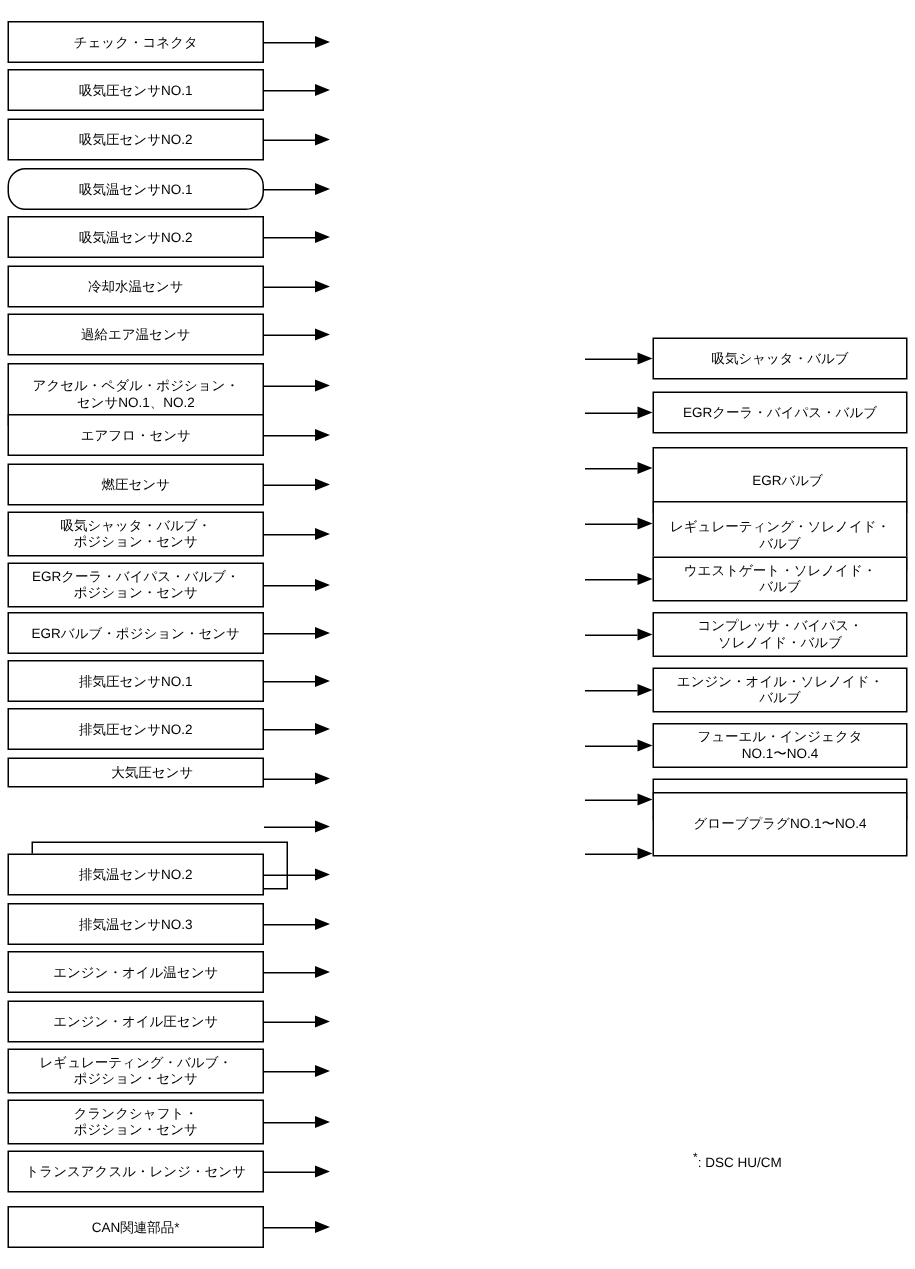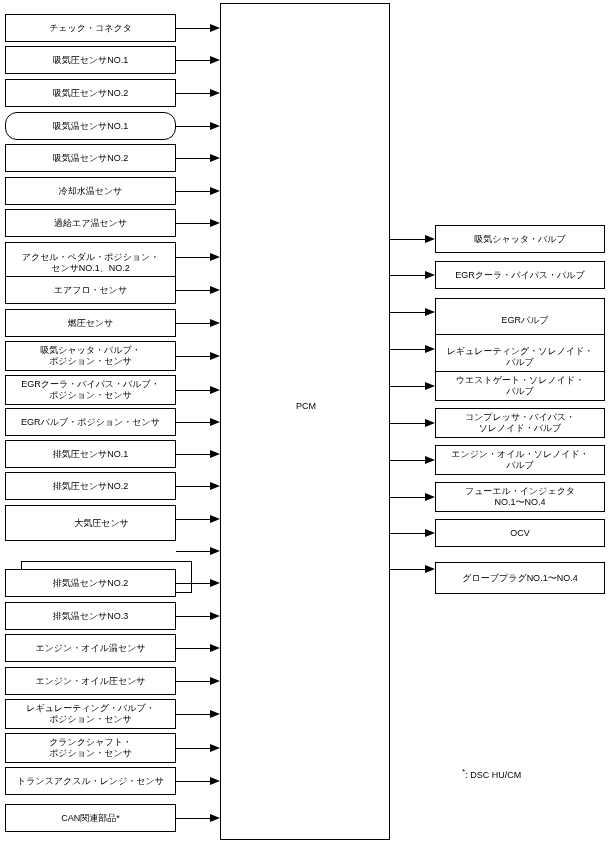--- a/index.html
+++ b/index.html
@@ -102,23 +102,20 @@
   #footnote .star {
     font-size: 8px;
     vertical-align: super;
   }
 </style>
 </head>
 <body>
 
 <div id="diagram">
 
-  <div id="pcm-box">
-    <div id="pcm-label">PCM</div>
-  </div>
 
   <div id="inputs-layer">
       <div class="node left" style="top: 14px; height: 28px;">チェック・コネクタ</div>
       <div class="arrow in" style="top: 23.5px;">
         <div class="shaft"></div>
         <div class="head"></div>
       </div>
       <div class="node left" style="top: 46px; height: 28px;">吸気圧センサNO.1</div>
       <div class="arrow in" style="top: 55.5px;">
         <div class="shaft"></div>
@@ -185,21 +182,21 @@
       <div class="node left" style="top: 440px; height: 28px;">排気圧センサNO.1</div>
       <div class="arrow in" style="top: 449.5px;">
         <div class="shaft"></div>
         <div class="head"></div>
       </div>
       <div class="node left" style="top: 472px; height: 28px;">排気圧センサNO.2</div>
       <div class="arrow in" style="top: 481.5px;">
         <div class="shaft"></div>
         <div class="head"></div>
       </div>
-      <div class="node left" style="top: 505px; height: 36px; padding-left: 24px;">大気圧センサ</div>
+      <div class="node left" style="top: 505px; height: 20px; padding-left: 24px;">大気圧センサ</div>
       <div class="arrow in" style="top: 514.5px;">
         <div class="shaft"></div>
         <div class="head"></div>
       </div>
       <div class="node left" style="top: 561px; height: 32px; margin-left: 16px;">排気温センサNO.1</div>
       <div class="arrow in" style="top: 546.5px;">
         <div class="shaft"></div>
         <div class="head"></div>
       </div>
       <div class="node left" style="top: 569px; height: 28px;">排気温センサNO.2</div>
@@ -290,21 +287,21 @@
 NO.1〜NO.4</div>
       <div class="arrow out" style="top: 492.5px;">
         <div class="shaft"></div>
         <div class="head"></div>
       </div>
       <div class="node right" style="top: 519px; height: 28px;">OCV</div>
       <div class="arrow out" style="top: 528.5px;">
         <div class="shaft"></div>
         <div class="head"></div>
       </div>
-      <div class="node right" style="top: 562px; height: 32px;">グローブプラグNO.1〜NO.4</div>
+      <div class="node right" style="top: 528px; height: 43px;">グローブプラグNO.1〜NO.4</div>
       <div class="arrow out" style="top: 564.5px;">
         <div class="shaft"></div>
         <div class="head"></div>
       </div>
     </div>
 
   <div id="footnote">
     <span class="star">*</span><span>: DSC HU/CM</span>
   </div>
 

